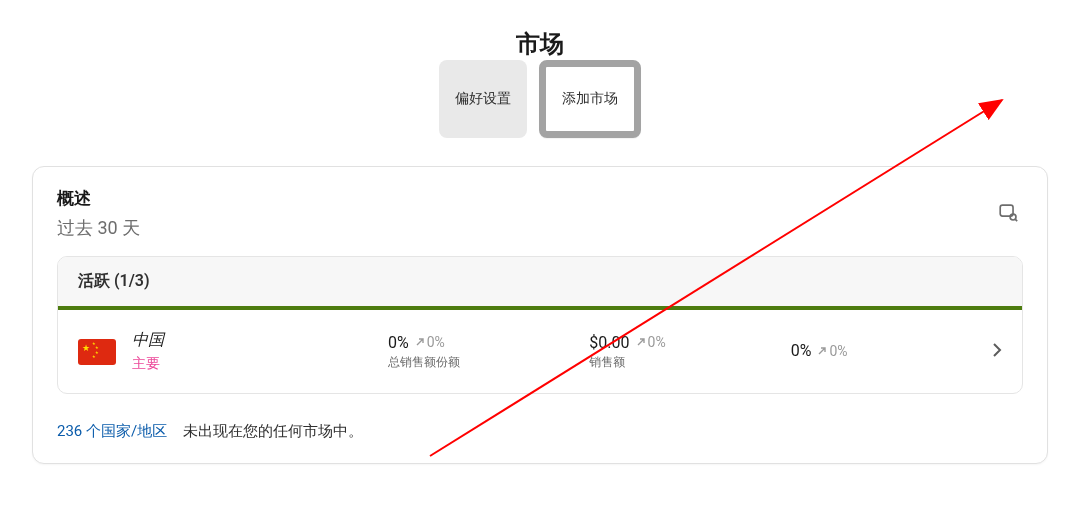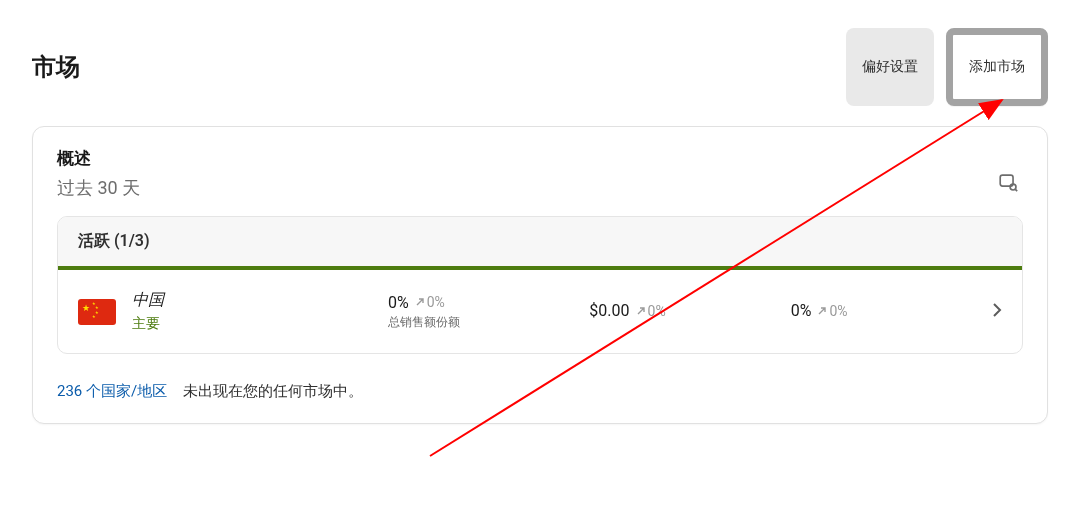--- a/index.html
+++ b/index.html
@@ -10,21 +10,22 @@
       height: 512px;
       position: relative;
     }
     .page {
       padding: 28px 32px;
     }
     .header {
       display: flex;
       justify-content: space-between;
       align-items: center;
-      margin-bottom: 20px;
+      margin-bottom: 28px;
+      flex-direction: column;
     }
     .page-title {
       font-size: 24px;
       font-weight: 700;
       color: #1a1a1a;
     }
     .header-actions {
       display: flex;
       gap: 12px;
     }
@@ -49,21 +50,21 @@
     .card {
       background: #ffffff;
       border: 1px solid #e1e1e1;
       border-radius: 12px;
       box-shadow: 0 1px 2px rgba(0,0,0,0.04);
     }
     .card-header {
       padding: 20px 24px 16px 24px;
       display: flex;
       justify-content: space-between;
-      align-items: flex-end;
+      align-items: center;
     }
     .overview-title {
       font-size: 17px;
       font-weight: 600;
       color: #1a1a1a;
       margin-bottom: 6px;
     }
     .overview-subtitle {
       font-size: 18px;
       color: #6d6d6d;
@@ -134,21 +135,21 @@
       flex-direction: column;
     }
     .country-name {
       font-size: 16px;
       color: #1a1a1a;
       margin-bottom: 4px;
       font-style: italic;
     }
     .country-tag {
       font-size: 14px;
-      color: #4d7c0f;
+      color: #ec4899;
     }
     .metric {
       flex: 1;
       display: flex;
       flex-direction: column;
     }
     .metric-value-row {
       display: flex;
       align-items: center;
       gap: 6px;
@@ -258,20 +259,21 @@
           <div class="metric">
             <div class="metric-value-row">
               <span class="metric-value">$0.00</span>
               <span class="metric-trend">
                 <svg viewBox="0 0 10 10" fill="none" stroke="currentColor" stroke-width="1.4">
                     <path d="M2 8 L8 2 M4 2 H8 V6"></path>
                   </svg>
                 <span>0%</span>
               </span>
             </div>
+            <div class="metric-label">销售额</div>
           </div>
 
           <div class="metric">
             <div class="metric-value-row">
               <span class="metric-value">0%</span>
               <span class="metric-trend">
                 <svg viewBox="0 0 10 10" fill="none" stroke="currentColor" stroke-width="1.4">
                     <path d="M2 8 L8 2 M4 2 H8 V6"></path>
                   </svg>
                 <span>0%</span>

